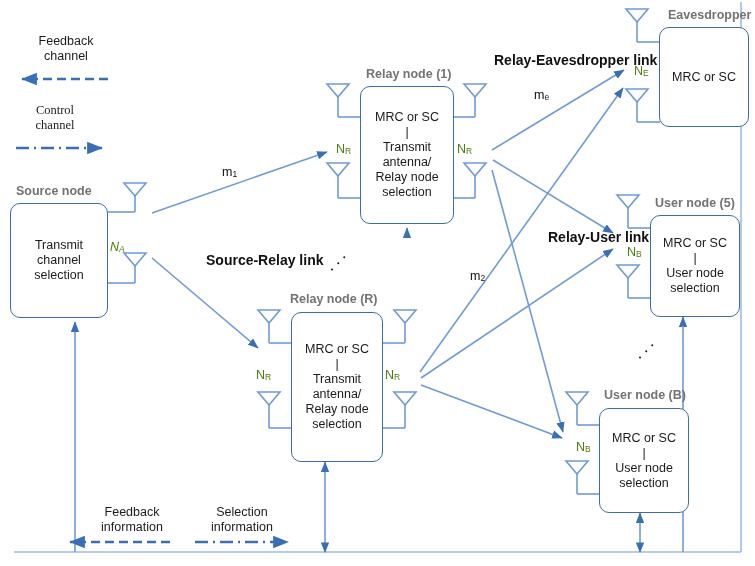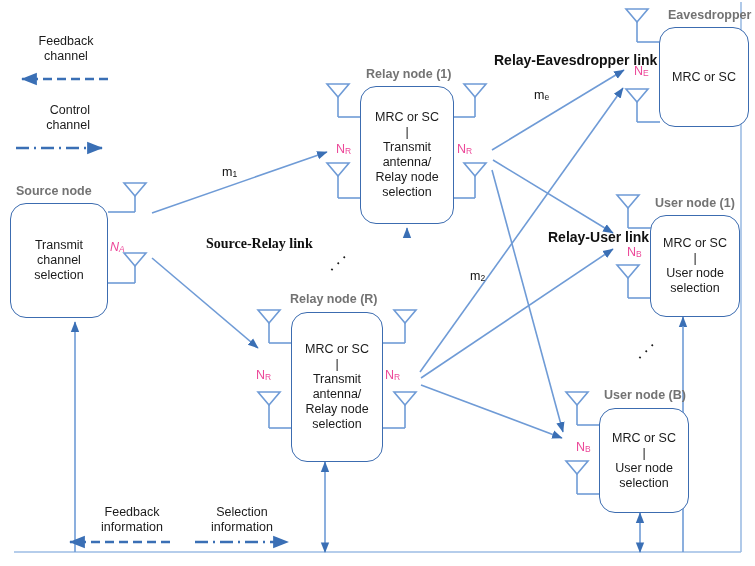--- a/index.html
+++ b/index.html
@@ -21,21 +21,21 @@
     top: 0;
     width: 755px;
     height: 566px;
   }
 
   
   .node-box {
     position: absolute;
     box-sizing: border-box;
     border: 1.6px solid #3c6cb0;
-    border-radius: 16px;
+    border-radius: 10px;
     background: #ffffff;
     color: #1b1b1b;
     font-size: 12.5px;
     line-height: 15px;
     text-align: center;
     display: flex;
     flex-direction: column;
     align-items: center;
     justify-content: center;
     padding: 2px 3px;
@@ -69,21 +69,21 @@
     white-space: nowrap;
     z-index: 6;
   }
   .math-label sub, .n-label sub {
     font-size: 8.5px;
     vertical-align: -1px;
   }
   .n-label {
     position: absolute;
     font-size: 12.5px;
-    color: #ec4899;
+    color: #4d7c0f;
     white-space: nowrap;
     z-index: 6;
   }
 
   
   .legend-text {
     position: absolute;
     font-size: 12.5px;
     color: #1b1b1b;
     line-height: 15px;
@@ -243,21 +243,21 @@
     </g>
     <g>
       <line x1="195" y1="542" x2="288" y2="542" stroke="#3a6fb5" stroke-width="2.4" stroke-dasharray="13,5,2,5" marker-end="url(#ah)"></line>
     </g>
   </svg>
 
   <div class="legend-text" style="left:26px; top:34px; width:80px;">
     <span>Feedback</span><br>
     <span>channel</span>
   </div>
-  <div class="legend-text" style="left:20px; top:103px; width:70px; text-align:right;">
+  <div class="legend-text" style="left:20px; top:103px; width:70px; text-align:center;font-family:Liberation Serif, serif;">
     <span>Control</span><br>
     <span>channel</span>
   </div>
 
   <div class="node-title" style="left:16px; top:184px;">Source node</div>
   <div class="node-box" style="left:10px; top:203px; width:98px; height:115px;">
     <span class="line">Transmit</span>
     <span class="line">channel</span>
     <span class="line">selection</span>
   </div>
@@ -298,21 +298,21 @@
   </div>
 
   <div class="node-title" style="left:668px; top:8px;">Eavesdropper</div>
   <div class="node-box" style="left:659px; top:27px; width:90px; height:100px;">
     <span class="line">MRC or SC</span>
   </div>
   <div class="n-label" style="left:634px; top:64px;">
     <span>N</span><sub>E</sub>
   </div>
 
-  <div class="node-title" style="left:655px; top:196px;">User node (1)</div>
+  <div class="node-title" style="left:655px; top:196px;">User node (5)</div>
   <div class="node-box" style="left:650px; top:215px; width:90px; height:102px;">
     <span class="line">MRC or SC</span>
     <span class="line">|</span>
     <span class="line">User node</span>
     <span class="line">selection</span>
   </div>
   <div class="n-label" style="left:627px; top:245px;">
     <span>N</span><sub>B</sub>
   </div>
 
@@ -320,21 +320,21 @@
   <div class="node-box" style="left:599px; top:408px; width:90px; height:105px;">
     <span class="line">MRC or SC</span>
     <span class="line">|</span>
     <span class="line">User node</span>
     <span class="line">selection</span>
   </div>
   <div class="n-label" style="left:576px; top:440px;">
     <span>N</span><sub>B</sub>
   </div>
 
-  <div class="link-label" style="left:206px; top:236px;font-family:Liberation Serif, serif;">Source-Relay link</div>
+  <div class="link-label" style="left:206px; top:252px;">Source-Relay link</div>
   <div class="math-label" style="left:222px; top:165px;">
     <span>m</span><sub>1</sub>
   </div>
 
   <div class="link-label" style="left:494px; top:52px;">Relay-Eavesdropper link</div>
   <div class="math-label" style="left:534px; top:88px;">
     <span>m</span><sub>e</sub>
   </div>
 
   <div class="link-label" style="left:516px; top:229px;padding-left:32px;">Relay-User link</div>

